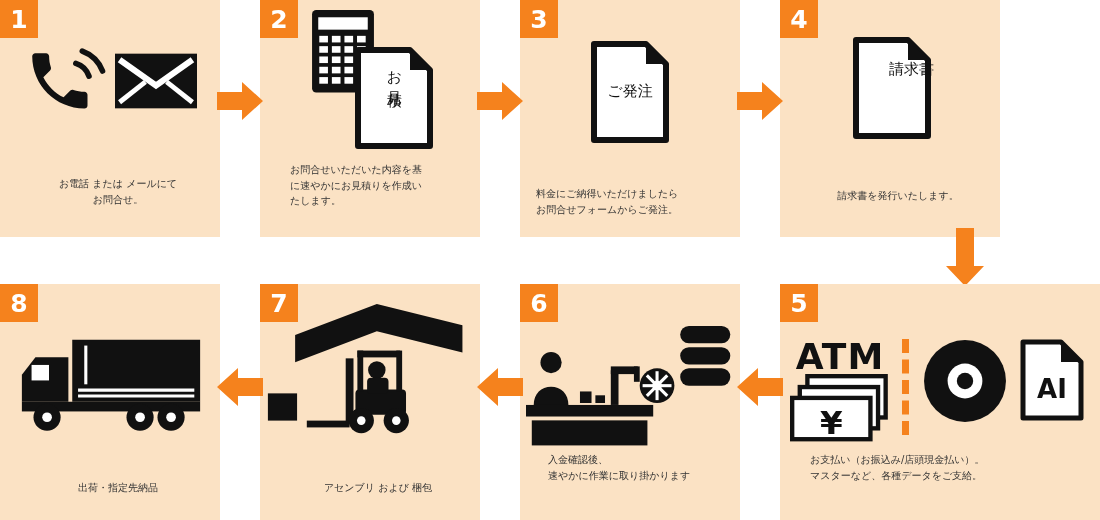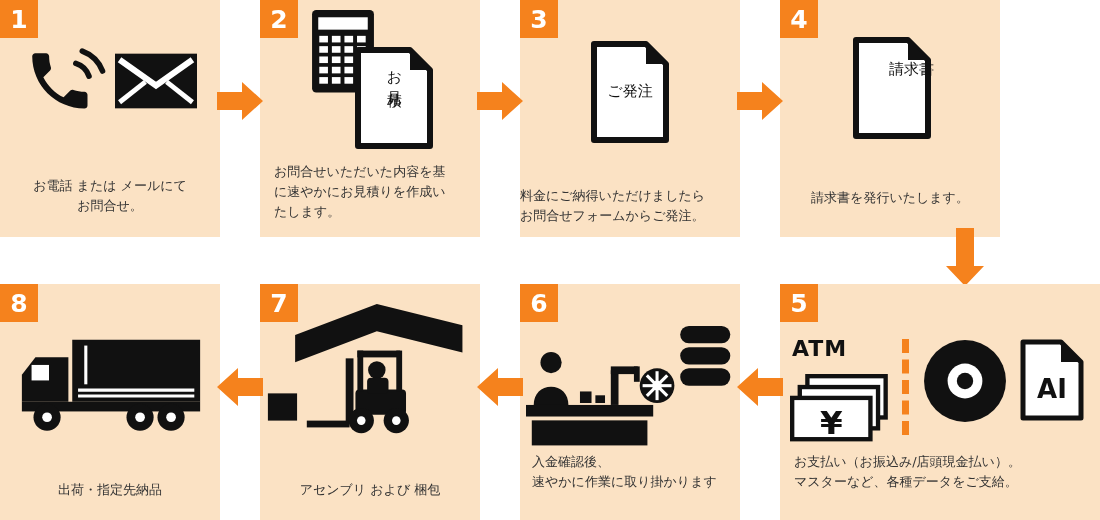--- a/index.html
+++ b/index.html
@@ -1,28 +1,28 @@
 <!DOCTYPE html>
 <html style="--card_bg: #FBE2C4; --accent: #F5821D; --text: #333333; --ink: #111111;"><head>
 <meta charset="utf-8">
 <style>
   *{box-sizing:border-box}
   body{margin:0;background:#fff;font-family:"DejaVu Sans","Liberation Sans",sans-serif}
   #stage{position:relative;width:1100px;height:520px;background:#fff;overflow:hidden;color:#333}
   .card{position:absolute;background:var(--card_bg,#FBE2C4)}
   .badge{position:absolute;left:0;top:0;width:38px;height:38px;background:var(--accent,#F5821D);
          color:#fff;font-size:25px;font-weight:bold;display:flex;align-items:center;justify-content:center;line-height:1}
-  .cardtext{position:absolute;left:0;right:0;padding:0 12px;font-size:13px;line-height:1.55;
+  .cardtext{position:absolute;left:16px;right:0;padding:0 12px;font-size:10px;line-height:1.55;
             color:var(--text,#333);white-space:pre-line}
   .tc{text-align:center}
   .abs{position:absolute}
   .arrow{position:absolute}
   .doclabel{position:absolute;color:#111;font-size:15px}
   .vert{writing-mode:vertical-rl;letter-spacing:2px}
-  .atm{position:absolute;font-weight:bold;font-size:22px;color:#111;letter-spacing:1px;text-align:left}
+  .atm{position:absolute;font-weight:bold;font-size:36px;color:#111;letter-spacing:1px;text-align:center}
   .dash{position:absolute;width:0;border-left:7px dashed var(--accent,#F5821D)}
 </style>
 </head>
 <body>
 
 <div id="stage">
 
   <div class="card" style="left:0;top:0;width:220px;height:237px">
     <div class="badge">1</div>
     <div class="abs" style="left:0;right:0;top:44;display:flex;justify-content:center;align-items:center;gap:6px;top:44px">

